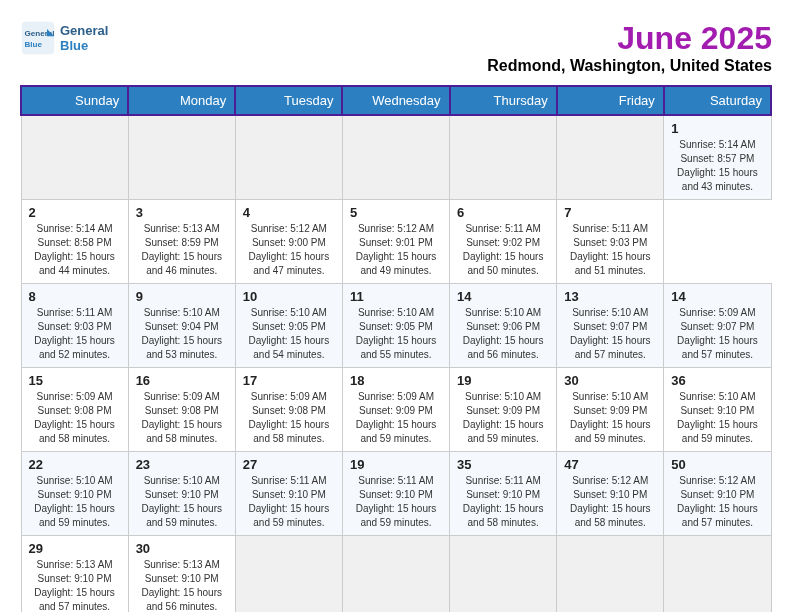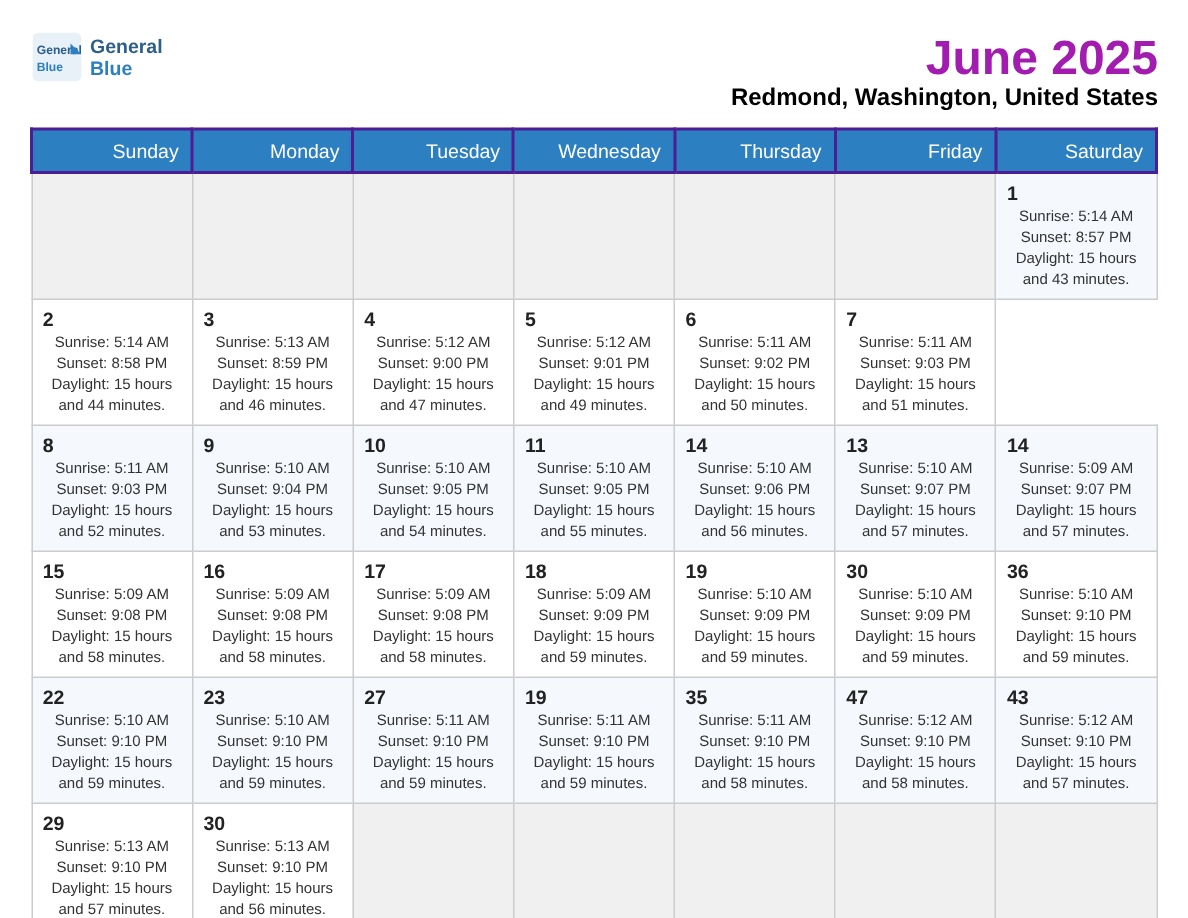--- a/index.html
+++ b/index.html
@@ -235,21 +235,21 @@
         </td>
         <td>
           <span class="day-num">35</span>
           <div class="day-info">Sunrise: 5:11 AM<br>Sunset: 9:10 PM<br>Daylight: 15 hours and 58 minutes.</div>
         </td>
         <td>
           <span class="day-num">47</span>
           <div class="day-info">Sunrise: 5:12 AM<br>Sunset: 9:10 PM<br>Daylight: 15 hours and 58 minutes.</div>
         </td>
         <td>
-          <span class="day-num">43</span>
+          <span class="day-num">50</span>
           <div class="day-info">Sunrise: 5:12 AM<br>Sunset: 9:10 PM<br>Daylight: 15 hours and 57 minutes.</div>
         </td>
       </tr>
       <tr>
         <td>
           <span class="day-num">29</span>
           <div class="day-info">Sunrise: 5:13 AM<br>Sunset: 9:10 PM<br>Daylight: 15 hours and 57 minutes.</div>
         </td>
         <td>
           <span class="day-num">30</span>

